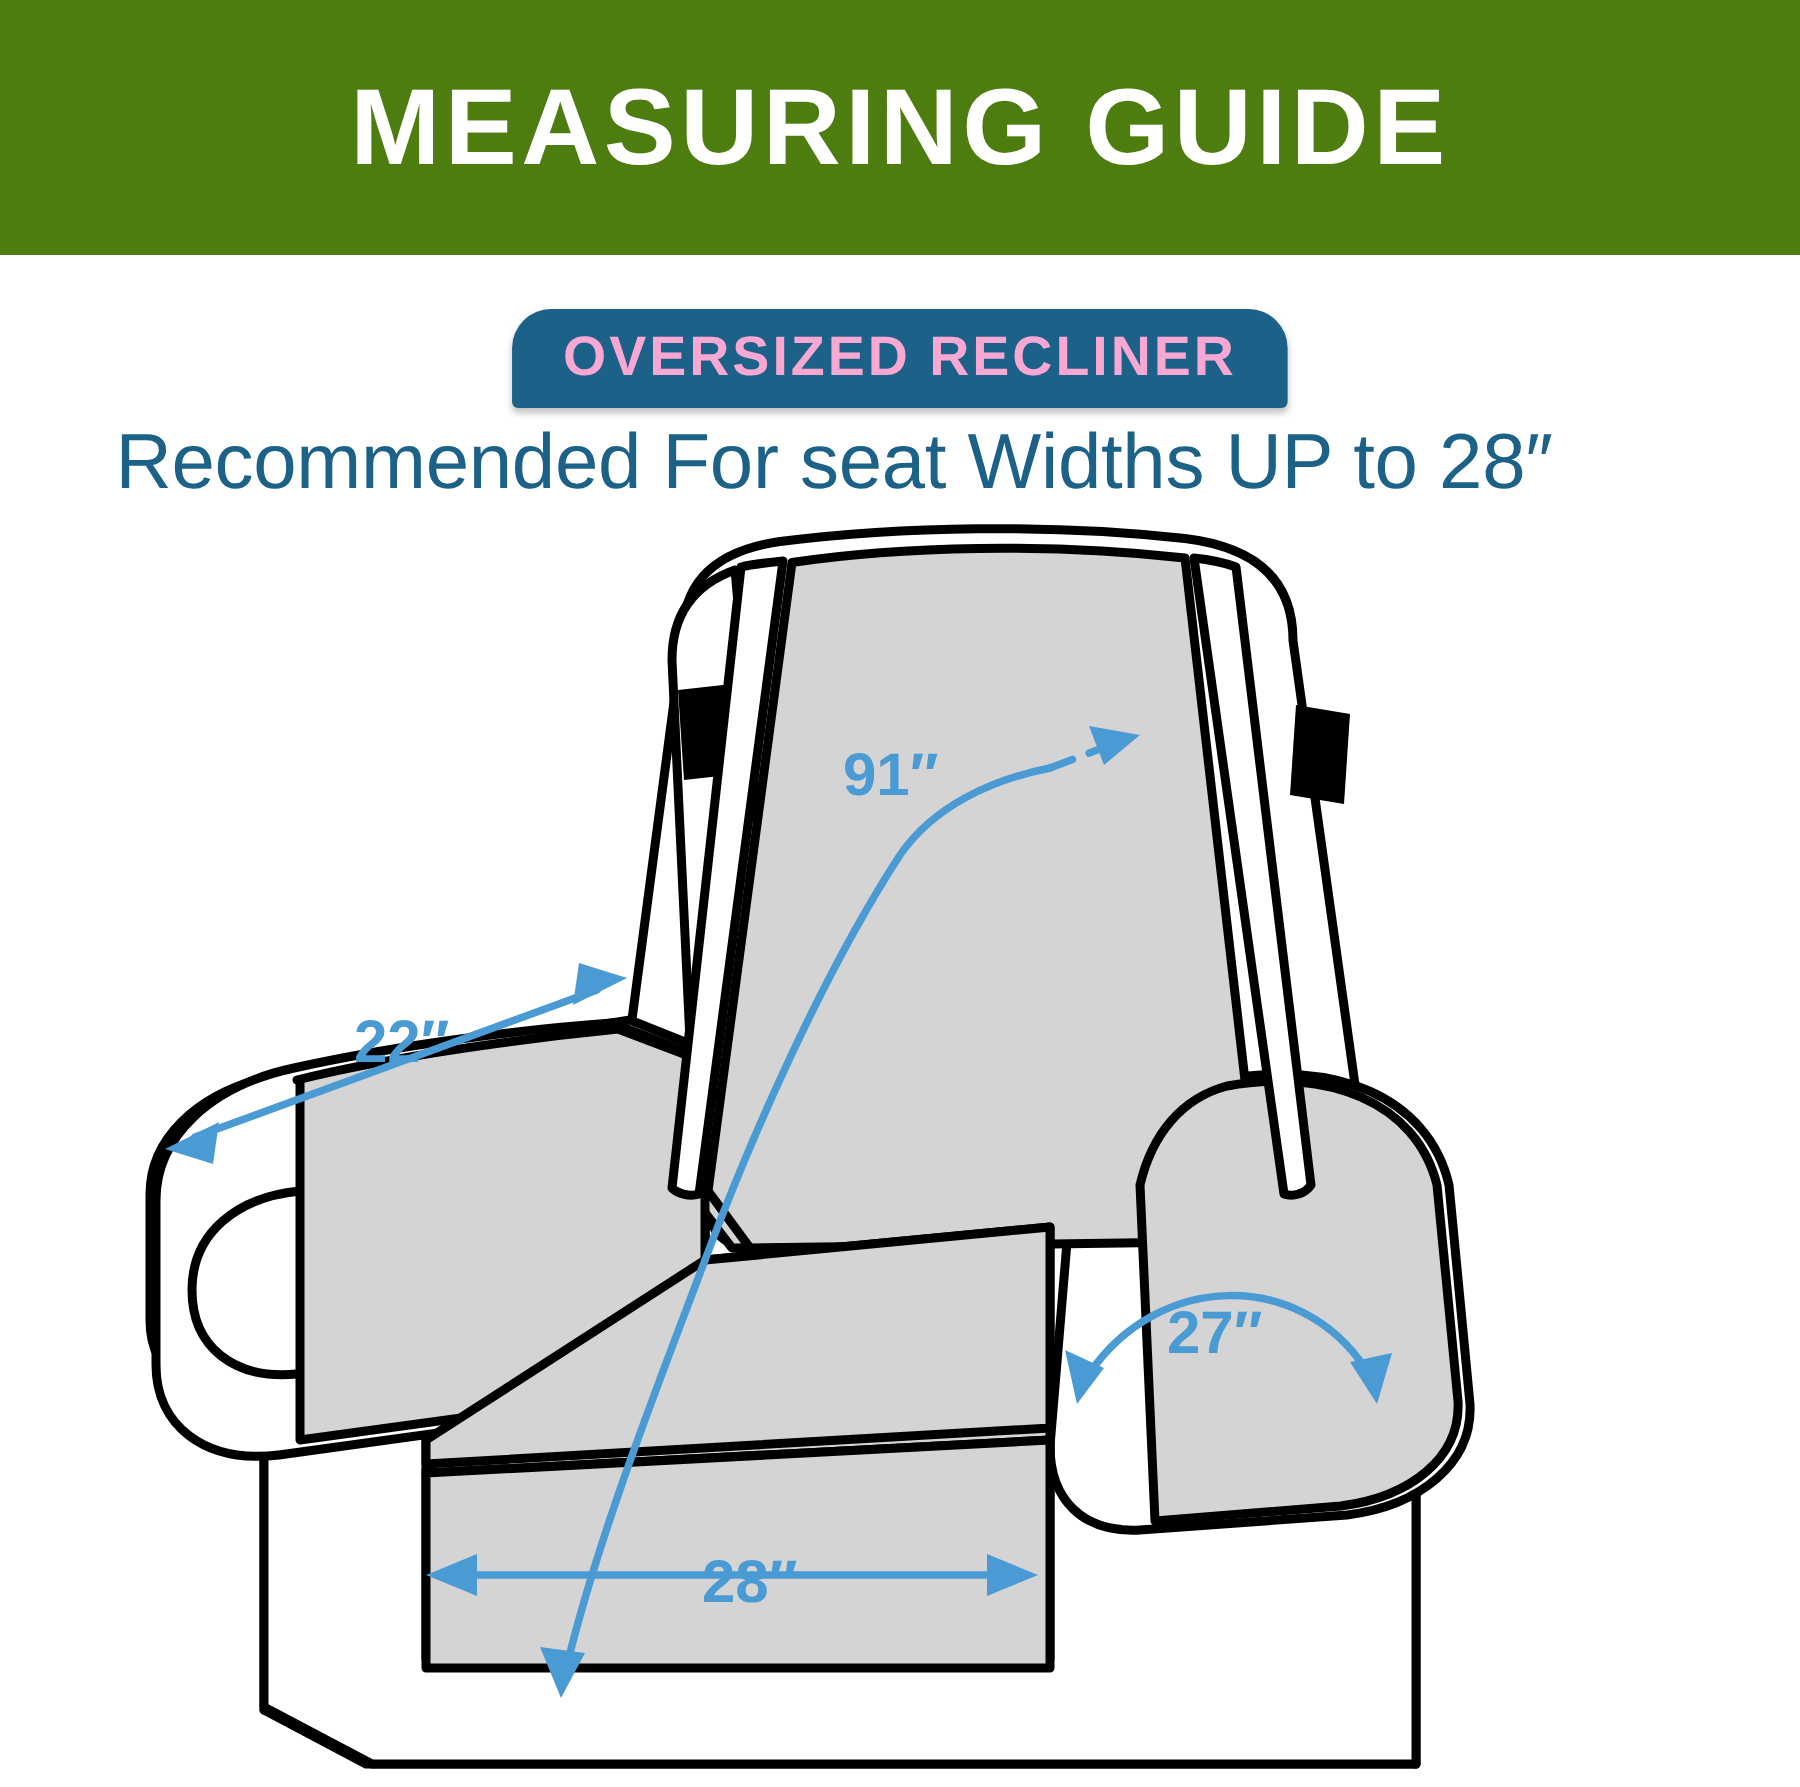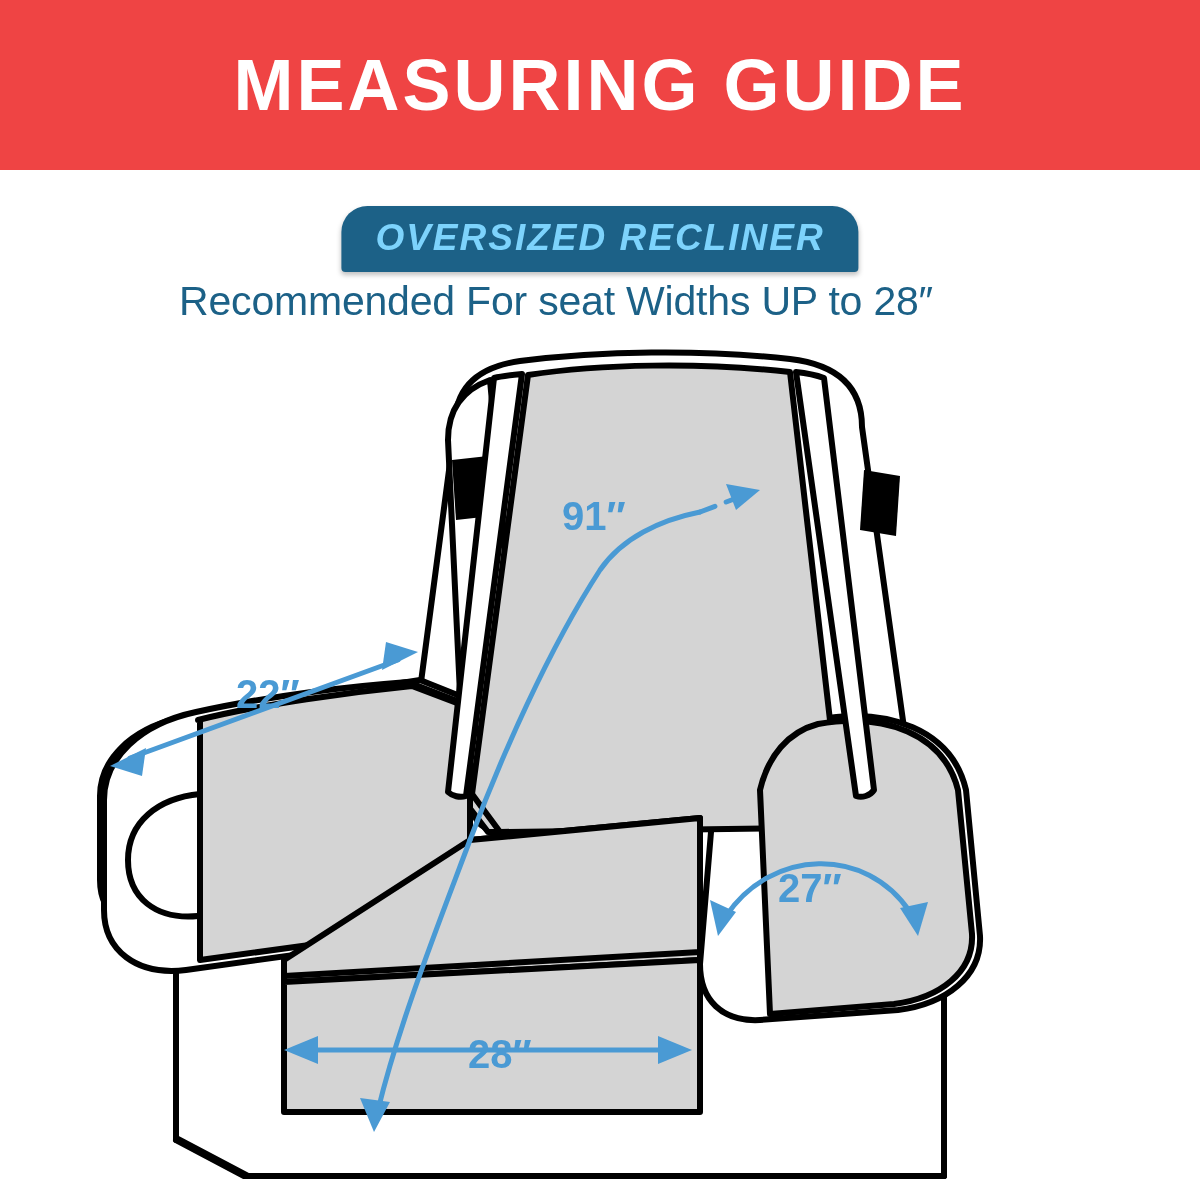--- a/index.html
+++ b/index.html
@@ -20,58 +20,57 @@
     height: 1191px;
     background: #ffffff;
   }
   
   .header-banner {
     position: absolute;
     left: 0;
     top: 0;
     width: 1200px;
     height: 170px;
-    background: #ef4444;
+    background: #4d7c0f;
     display: flex;
     align-items: center;
     justify-content: center;
   }
   .header-title {
     color: #ffffff;
     font-size: 72px;
     font-weight: bold;
     letter-spacing: 3px;
     line-height: 1;
     font-family: "Liberation Sans", sans-serif;
   }
   
   .pill {
     position: absolute;
     left: 50%;
     transform: translateX(-50%);
     top: 206px;
     background: #1c6187;
-    color: #7dd3fc;
+    color: #f9a8d4;
     font-size: 37px;
     font-weight: bold;
     letter-spacing: 2px;
     padding: 11px 34px 13px 34px;
     border-radius: 26px 26px 4px 4px;
     box-shadow: 0 3px 5px rgba(0,0,0,0.25);
     white-space: nowrap;
-    font-style: italic;
   }
   .recommend {
     position: absolute;
     left: 0;
     top: 278px;
     width: 1112px;
     text-align: center;
     color: #1c6187;
-    font-size: 41px;
+    font-size: 52px;
     letter-spacing: -0.2px;
     white-space: nowrap;
   }
   
   .diagram {
     position: absolute;
     left: 0;
     top: 320px;
     width: 1056px;
     height: 871px;

